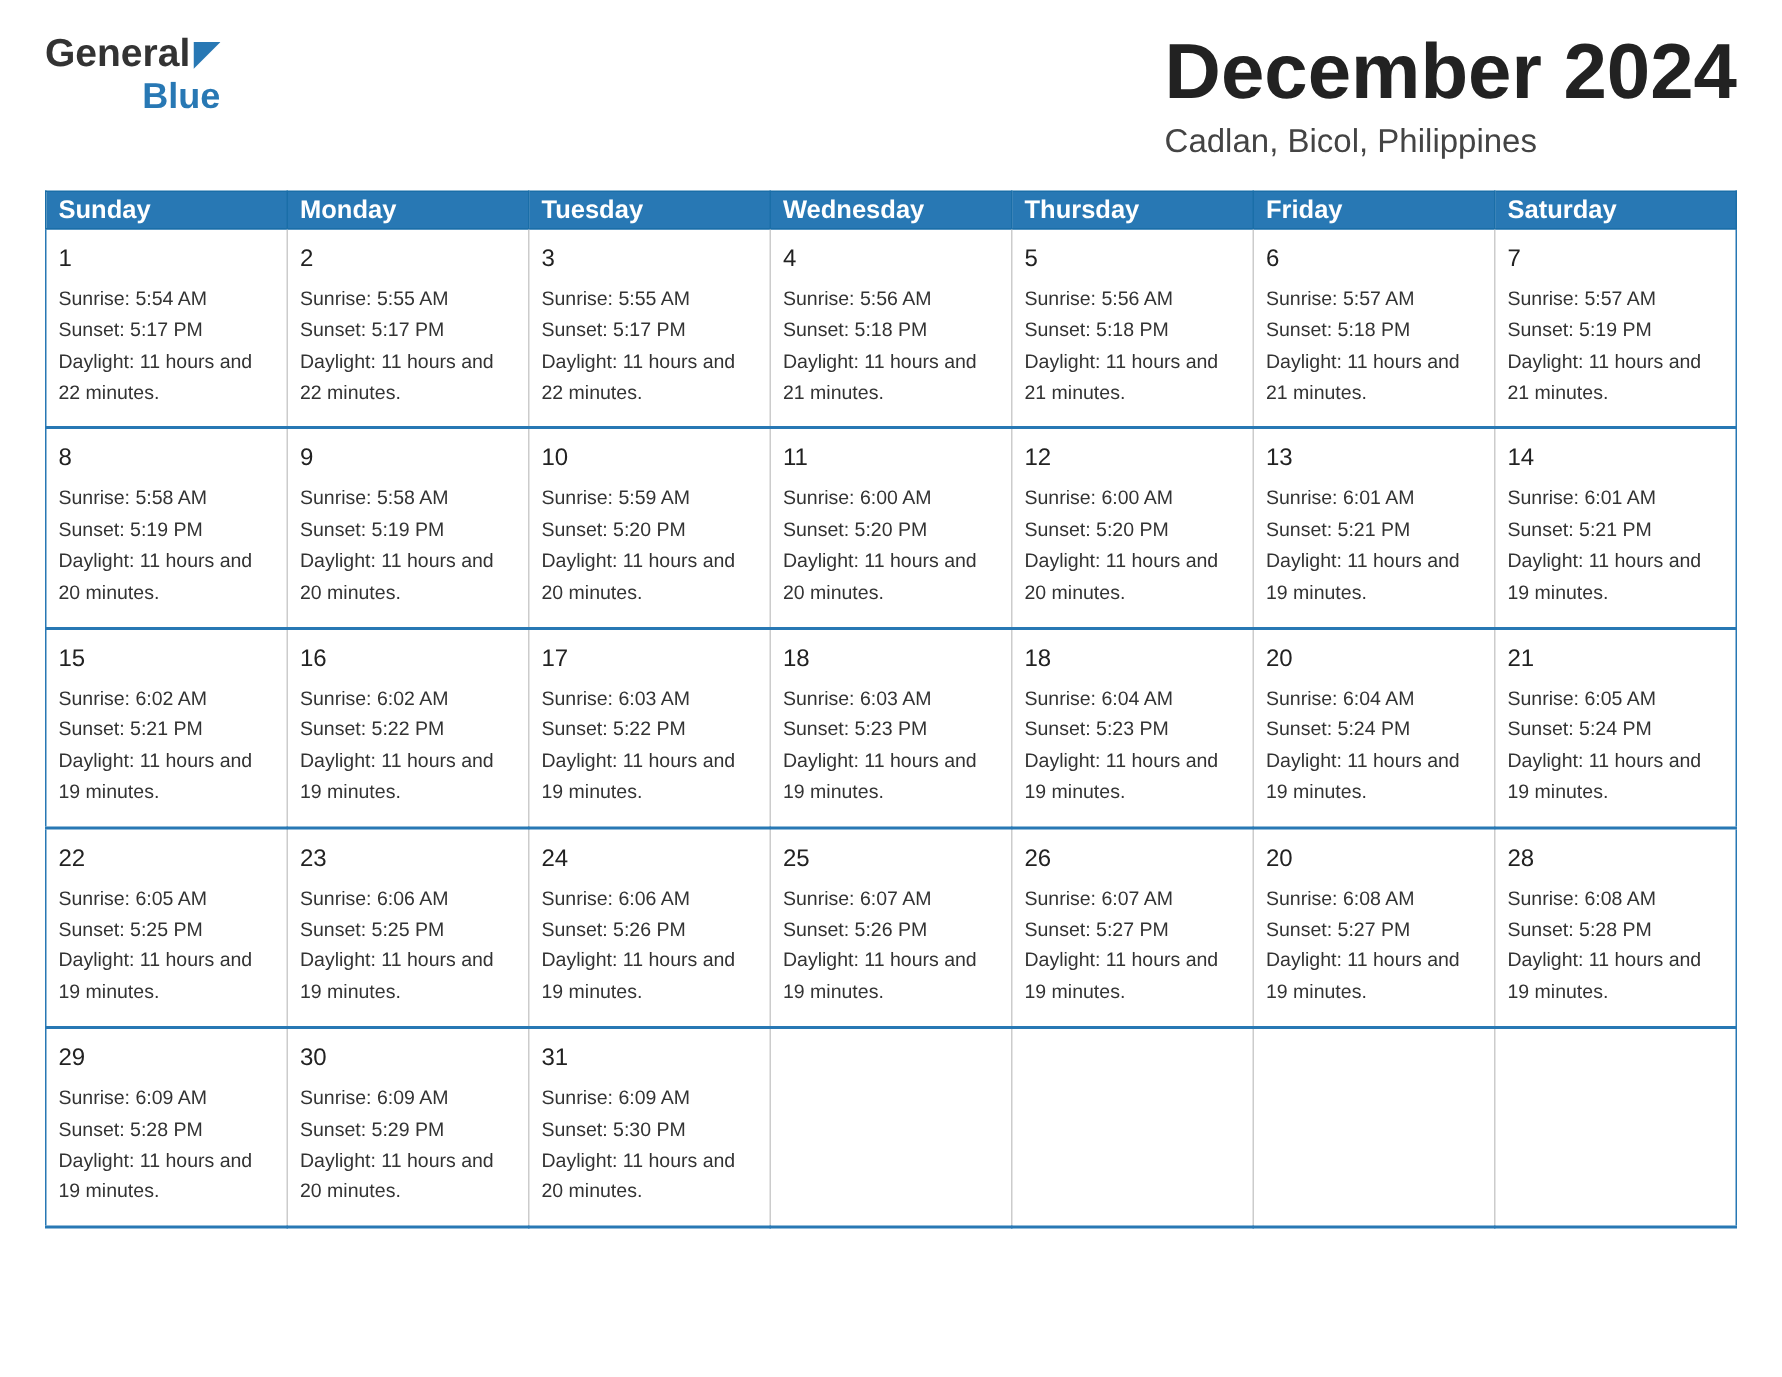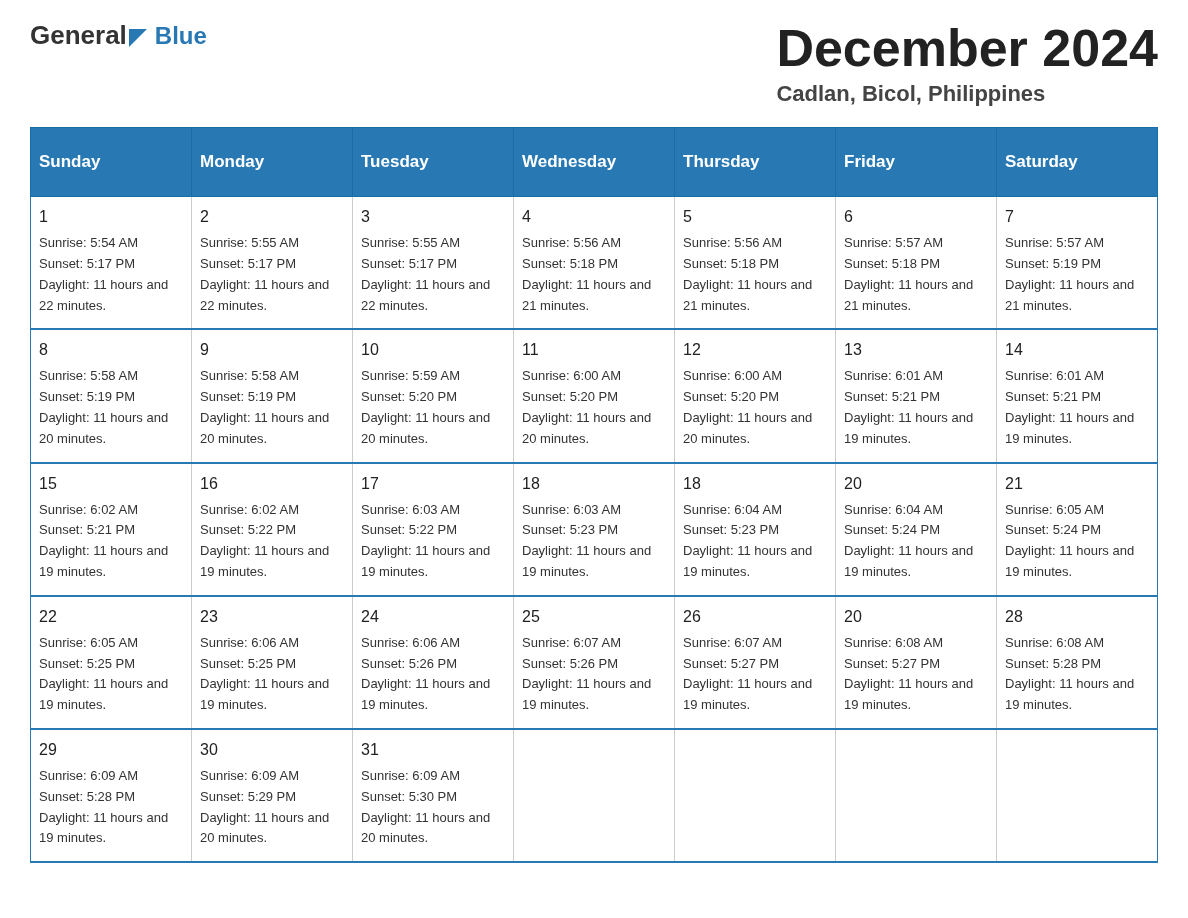--- a/index.html
+++ b/index.html
@@ -22,47 +22,48 @@
       color: #333;
     }
     .logo-blue {
       font-size: 26px;
       font-weight: bold;
       color: #1a6ea8;
       margin-left: 4px;
     }
     .logo-wrapper {
       display: flex;
+      flex-direction: column;
+      align-items: flex-end;
     }
     .title-area {
       text-align: left;
     }
     .month-title {
       font-size: 52px;
       font-weight: bold;
       color: #222;
       line-height: 1.1;
     }
     .location-title {
       font-size: 22px;
       color: #444;
       margin-top: 4px;
-      font-weight: bold;
     }
     table {
       width: 100%;
       border-collapse: collapse;
       table-layout: fixed;
     }
     thead tr {
       background-color: #2878b4;
       color: white;
     }
     thead th {
-      padding: 24px 8px;
+      padding: 2px 8px;
       text-align: left;
       font-size: 17px;
       font-weight: 600;
       border: 1px solid #1a6ea8;
     }
     tbody tr {
       border-bottom: 2px solid #2878b4;
     }
     tbody td {
       vertical-align: top;

